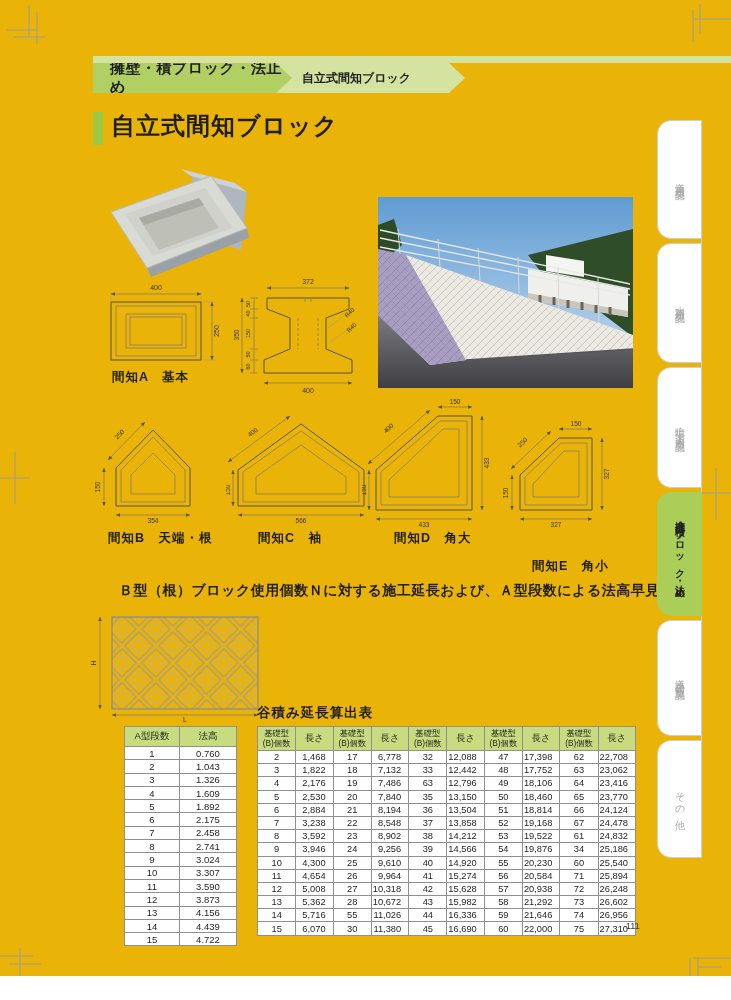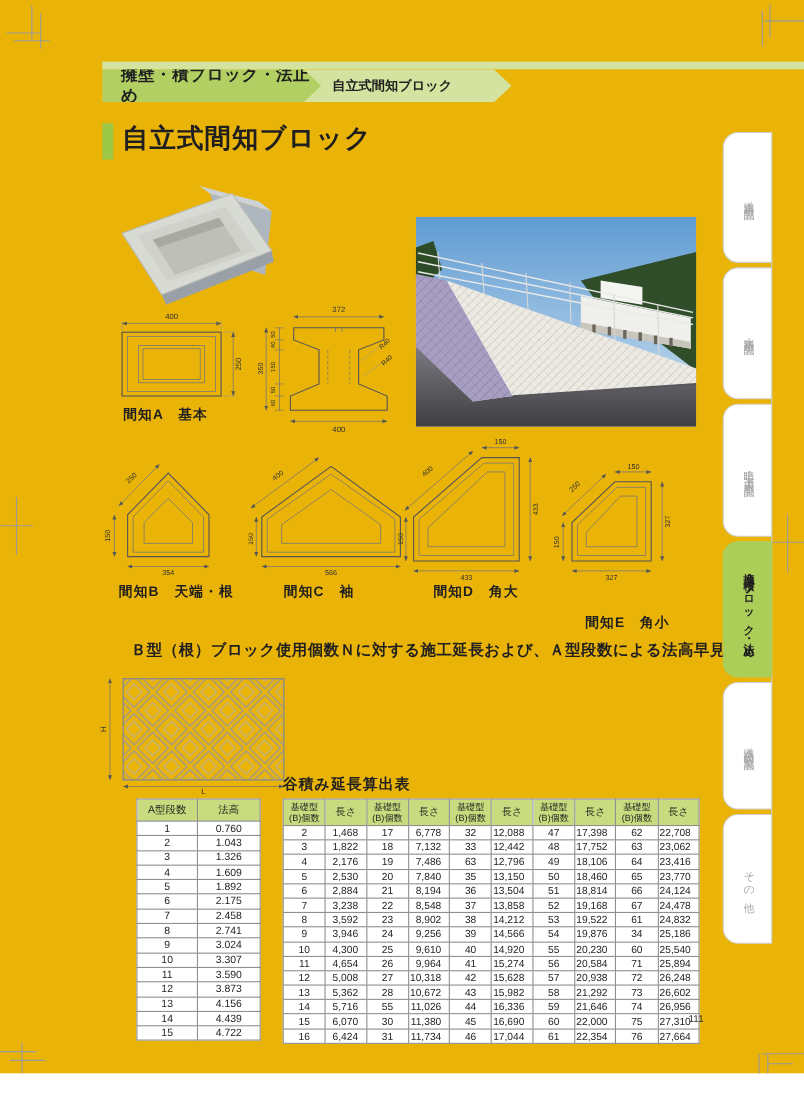--- a/index.html
+++ b/index.html
@@ -550,32 +550,20 @@
           <td class="len">6,070</td>
           <td class="cnt">30</td>
           <td class="len">11,380</td>
           <td class="cnt">45</td>
           <td class="len">16,690</td>
           <td class="cnt">60</td>
           <td class="len">22,000</td>
           <td class="cnt">75</td>
           <td class="len">27,310</td>
         </tr>
-        <tr>
-          <td class="cnt">16</td>
-          <td class="len">6,424</td>
-          <td class="cnt">31</td>
-          <td class="len">11,734</td>
-          <td class="cnt">46</td>
-          <td class="len">17,044</td>
-          <td class="cnt">61</td>
-          <td class="len">22,354</td>
-          <td class="cnt">76</td>
-          <td class="len">27,664</td>
-        </tr>
       </tbody>
   </table>
 
   <div class="page-number">111</div>
 
   <div id="tab-rule"></div>
   <div id="sidebar-tabs">
       <div class="tab" style="top: 120px; height: 119px;">
         <span class="tab-label">道路用製品</span>
       </div>

